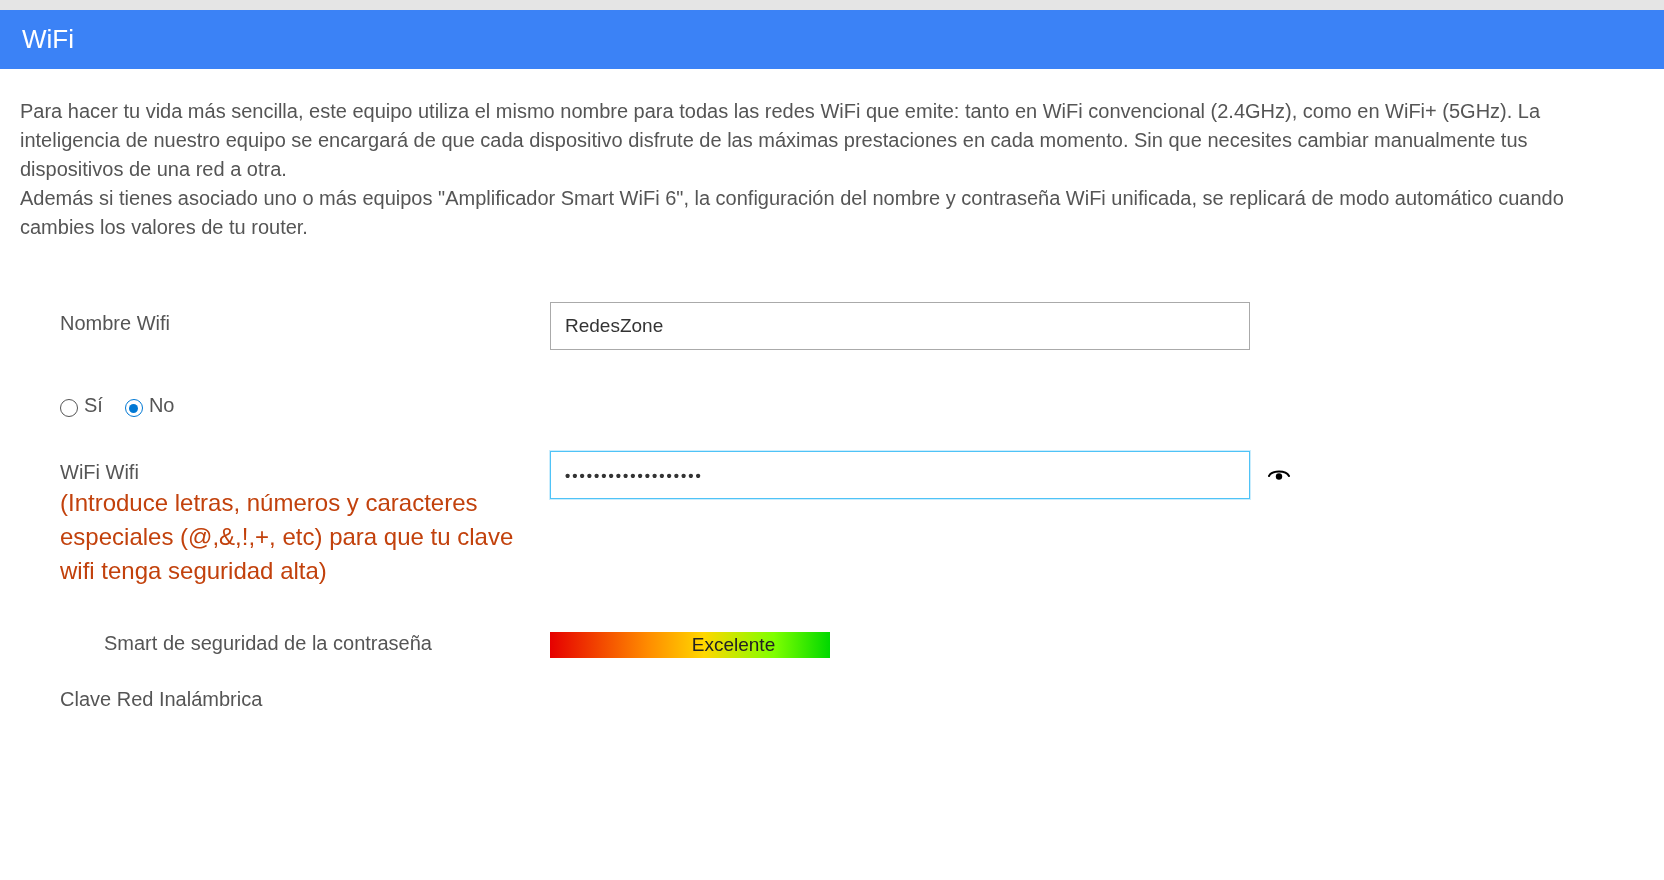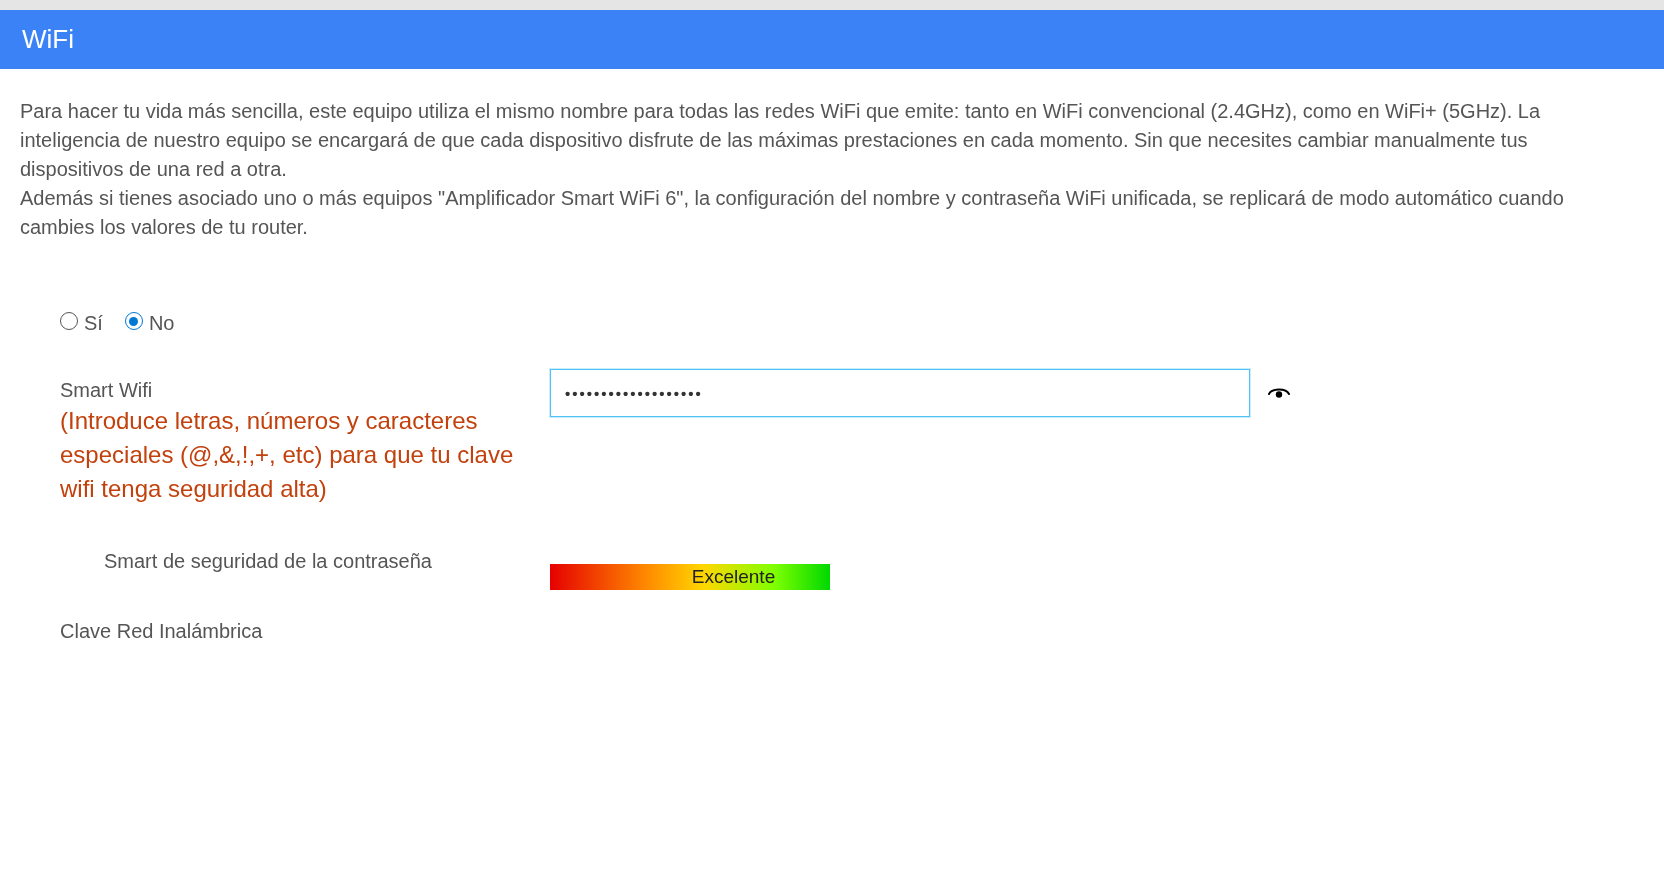--- a/index.html
+++ b/index.html
@@ -91,21 +91,21 @@
       cursor: pointer;
     }
     .radio-group {
       display: flex;
       align-items: center;
       gap: 22px;
       padding-top: 10px;
     }
     .radio-item {
       display: inline-flex;
-      align-items: flex-start;
+      align-items: flex-end;
       gap: 6px;
       cursor: pointer;
     }
     .radio-circle {
       width: 18px;
       height: 18px;
       border: 1.8px solid #555;
       border-radius: 50%;
       display: inline-flex;
       align-items: center;
@@ -123,21 +123,21 @@
     }
     .radio-label {
       font-size: 20px;
       color: #555;
     }
     .strength-bar {
       width: 280px;
       height: 26px;
       background: linear-gradient(to right, #e60000 0%, #ff8c00 35%, #ffd700 55%, #7fff00 80%, #00d800 100%);
       position: relative;
-      margin-top: 24px;
+      margin-top: 10px;
     }
     .strength-text {
       position: absolute;
       top: 0;
       left: 0;
       right: 0;
       bottom: 0;
       display: flex;
       align-items: center;
       justify-content: center;
@@ -159,41 +159,47 @@
 </div>
 
 <div class="content">
   <div class="intro-text">
     <span>Para hacer tu vida más sencilla, este equipo utiliza el mismo nombre para todas las redes WiFi que emite: tanto en WiFi convencional (2.4GHz), como en WiFi+ (5GHz). La inteligencia de nuestro equipo se encargará de que cada dispositivo disfrute de las máximas prestaciones en cada momento. Sin que necesites cambiar manualmente tus dispositivos de una red a otra.</span><br>
     <span>Además si tienes asociado uno o más equipos "Amplificador Smart WiFi 6", la configuración del nombre y contraseña WiFi unificada, se replicará de modo automático cuando cambies los valores de tu router.</span>
   </div>
 
   <div class="form-area">
 
+    <div class="form-row">
+      <div class="form-label">Nombre Wifi</div>
+      <div class="form-control">
+        <input type="text" class="text-input" value="RedesZone" style="">
+      </div>
+    </div>
 
     <div class="form-row">
       <div class="form-control">
         <div class="radio-group">
           <span class="radio-item">
             <span class="radio-circle"></span>
             <span class="radio-label">Sí</span>
           </span>
           <span class="radio-item">
             <span class="radio-circle checked">
                 <span class="radio-dot"></span>
               </span>
             <span class="radio-label">No</span>
           </span>
         </div>
       </div>
     </div>
 
     <div class="form-row">
       <div class="form-label">
-        <span>Smart Wifi</span>
+        <span>WiFi Wifi</span>
         <span class="hint">(Introduce letras, números y caracteres especiales (@,&amp;,!,+, etc) para que tu clave wifi tenga seguridad alta)</span>
       </div>
       <div class="form-control">
         <input type="text" class="text-input focused password-dots" value="•••••••••••••••••••" style="">
         <span class="eye-icon">
           <svg viewBox="0 0 24 24" width="24" height="24" fill="none" stroke="#000" stroke-width="2">
             <path d="M2 12 C 5 6, 19 6, 22 12" stroke-linecap="round"></path>
             <circle cx="12" cy="12.5" r="3.2" fill="#000" stroke="none"></circle>
           </svg>
         </span>

